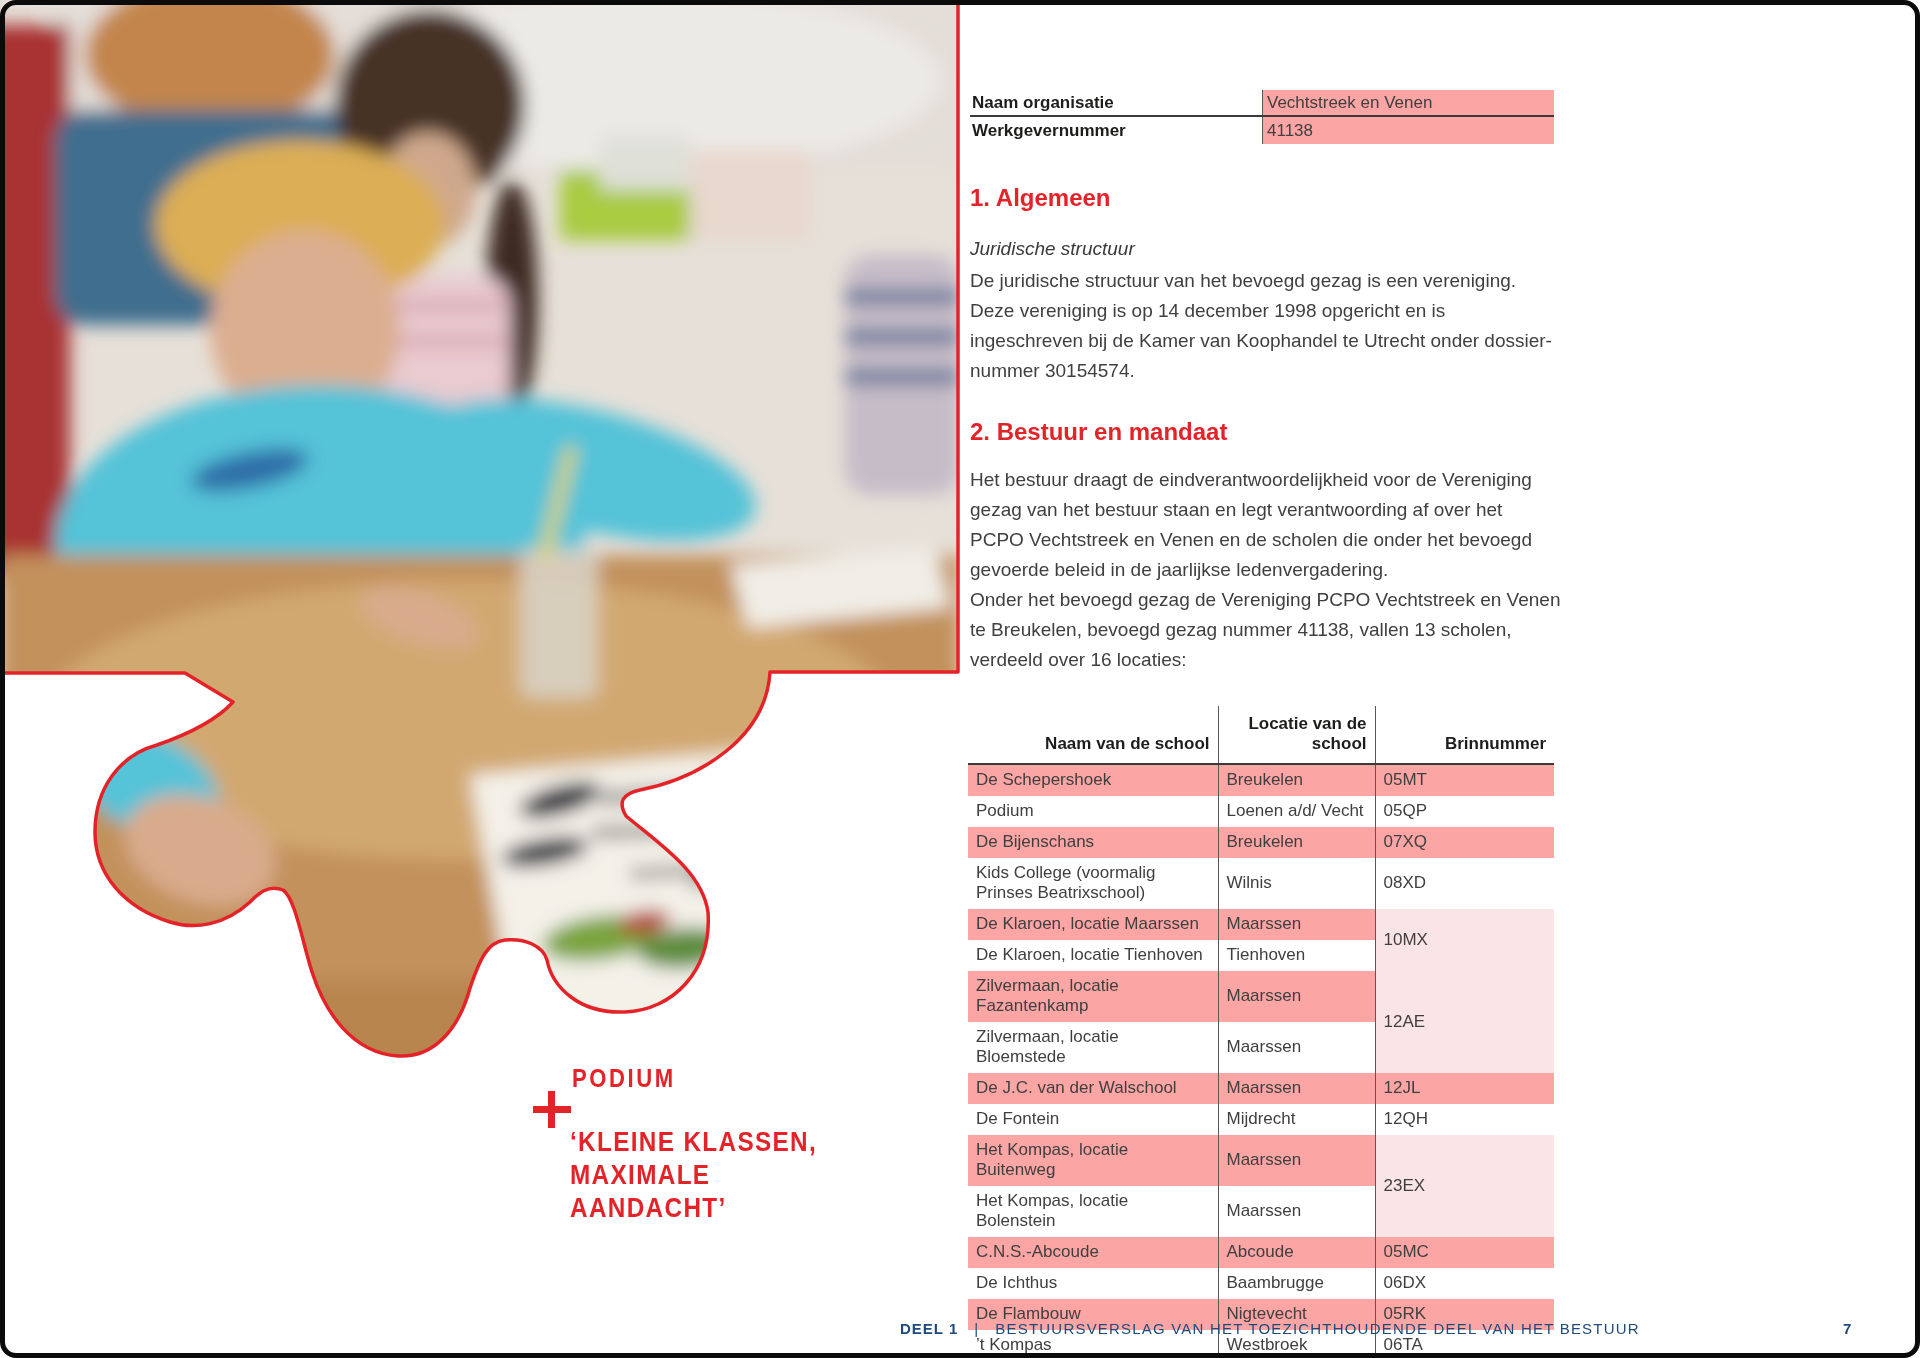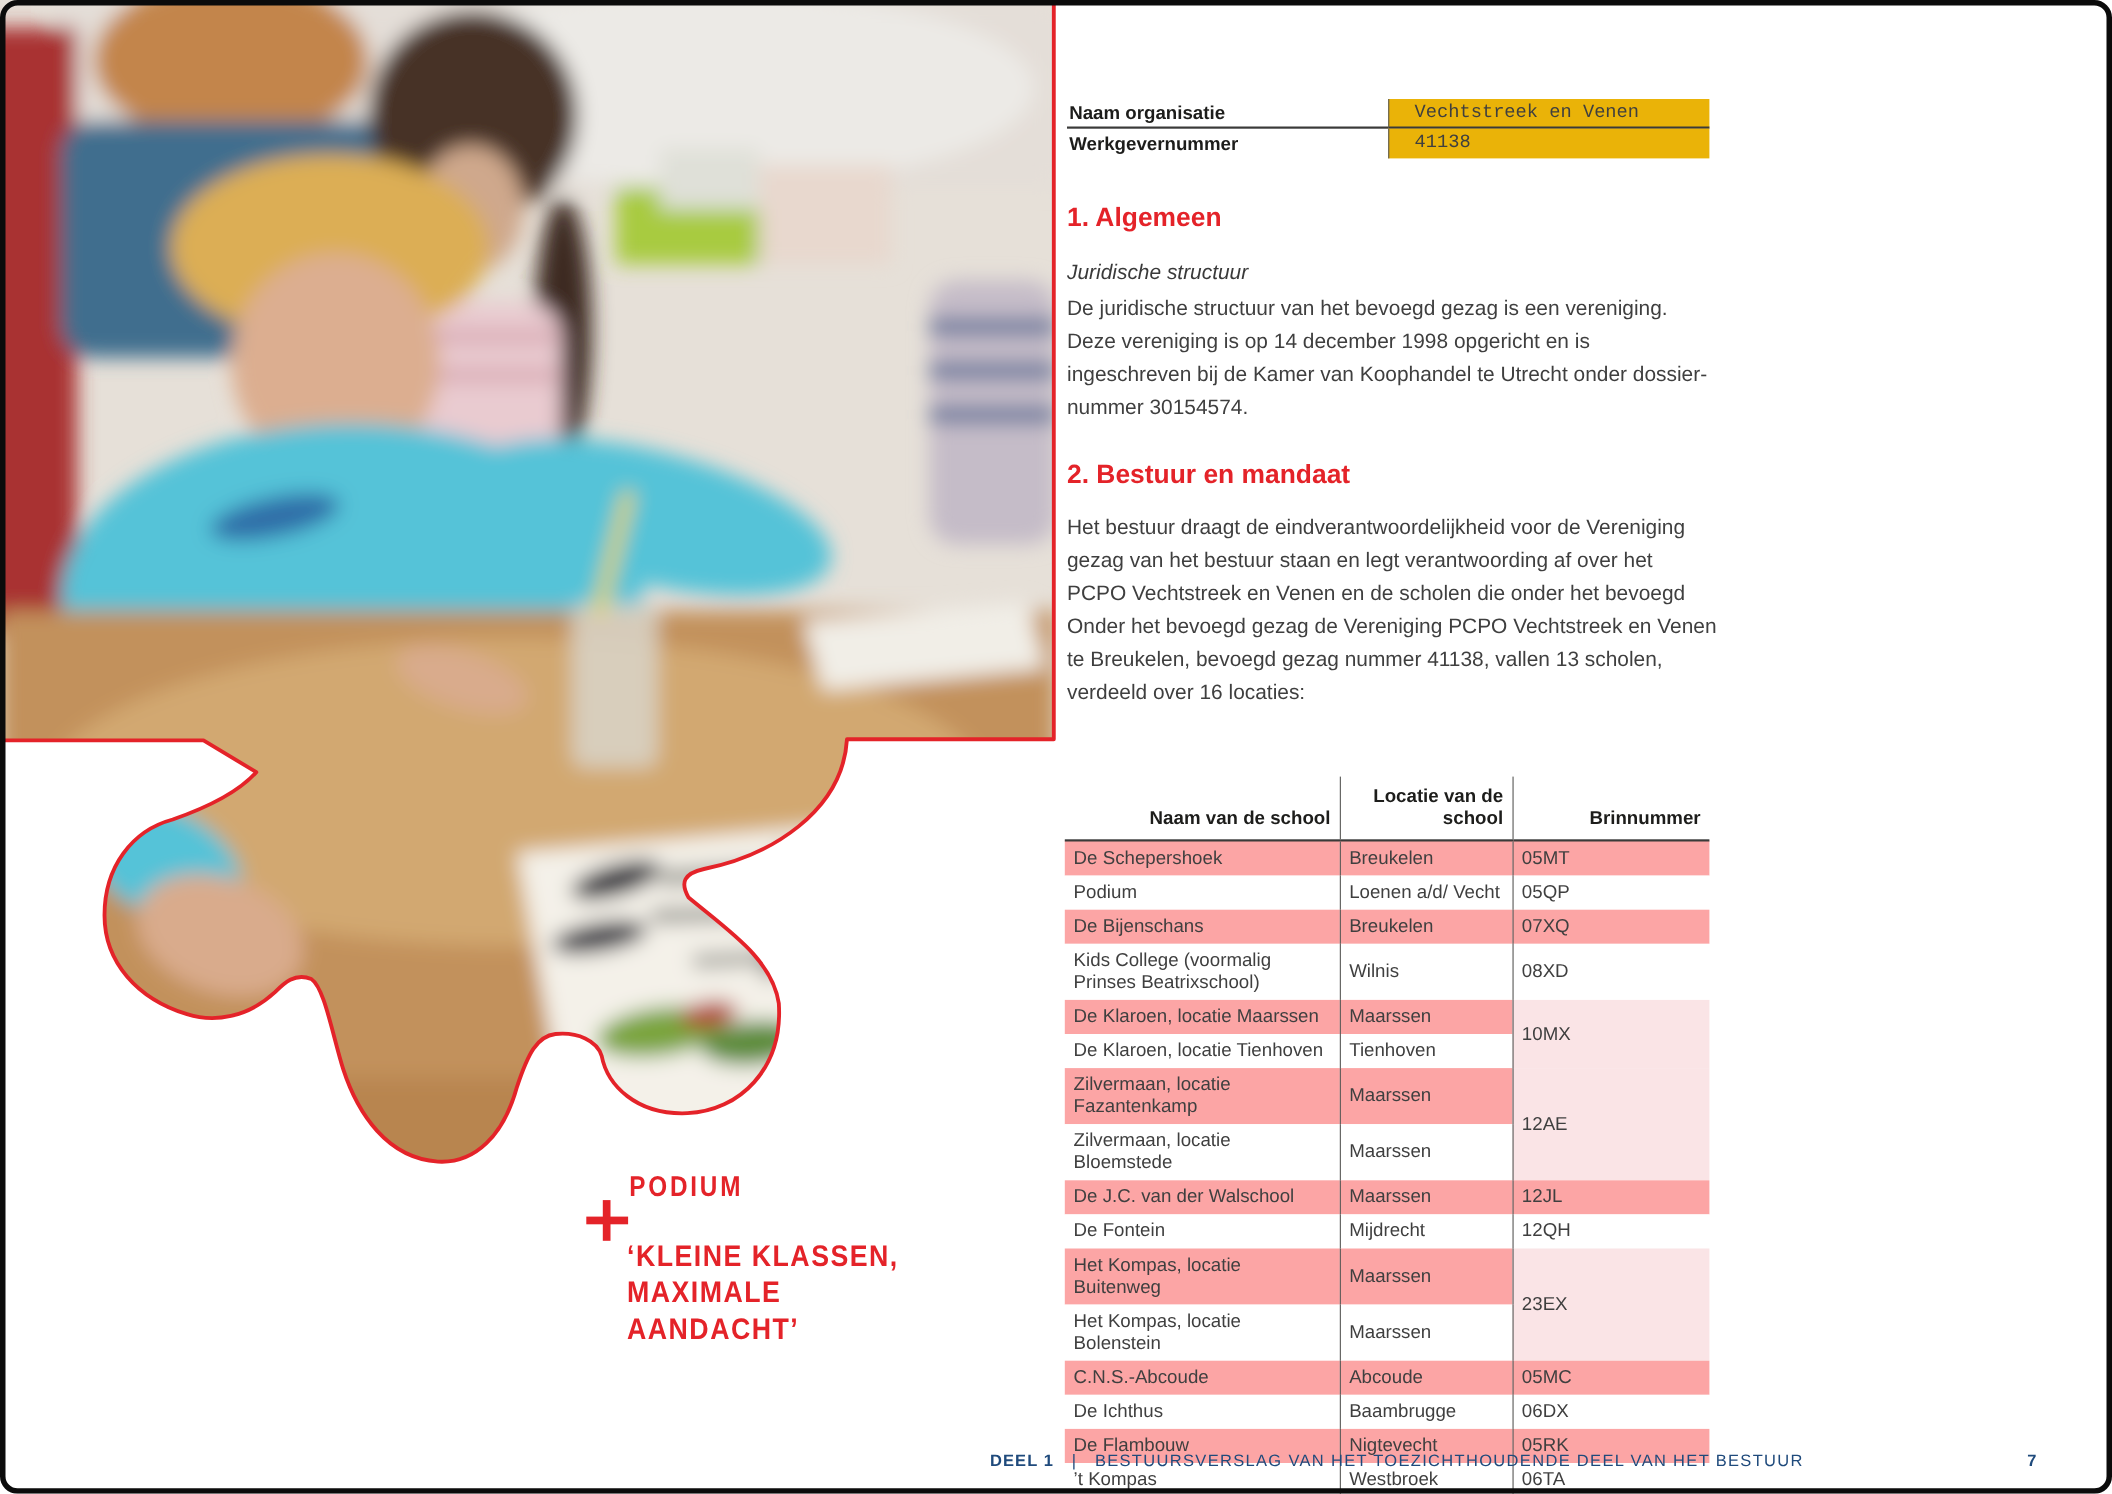--- a/index.html
+++ b/index.html
@@ -28,21 +28,21 @@
   .quote{
     position:absolute;left:570px;top:1126px;z-index:5;
     color:#e42329;font-size:27px;font-weight:bold;letter-spacing:1.5px;line-height:33px;
     transform:scaleX(.9);transform-origin:left top;white-space:nowrap;
   }
   
   .col{position:absolute;left:970px;width:584px;z-index:2;color:#3f3f3f;}
   .info-table{top:90px;display:grid;grid-template-columns:292px 292px;}
   .info-table .cell{height:27px;box-sizing:border-box;display:flex;align-items:center;font-size:17px;}
   .info-table .lbl{font-weight:bold;color:#1d1d1b;padding-left:2px;}
-  .info-table .val{background:#eab308;border-left:1px solid #585856;padding-left:23px;color:#3f3f3f;font-family:Liberation Mono, monospace;}
+  .info-table .val{background:#fca5a5;border-left:1px solid #585856;padding-left:4px;color:#3f3f3f;}
   .info-table .r1{border-bottom:2px solid #3a3a39;}
   .h-red{position:absolute;left:970px;color:#e42329;font-size:24px;font-weight:bold;z-index:2;}
   .h1{top:184px;}
   .h2{top:418px;}
   .subtitle{position:absolute;left:970px;top:238px;font-style:italic;font-size:19px;color:#3a3a3a;z-index:2;}
   .para{position:absolute;left:970px;width:600px;font-size:19px;line-height:30px;color:#3f3f3f;z-index:2;white-space:nowrap;}
   .p1{top:266px;}
   .p2{top:465px;}
   
   .schools-wrap{position:absolute;left:968px;top:706px;width:586px;z-index:2;}
@@ -207,20 +207,21 @@
   <div>Deze vereniging is op 14 december 1998 opgericht en is</div>
   <div>ingeschreven bij de Kamer van Koophandel te Utrecht onder dossier-</div>
   <div>nummer 30154574.</div>
 </div>
 
 <div class="h-red h2">2. Bestuur en mandaat</div>
 <div class="para p2">
   <div>Het bestuur draagt de eindverantwoordelijkheid voor de Vereniging</div>
   <div>gezag van het bestuur staan en legt verantwoording af over het</div>
   <div>PCPO Vechtstreek en Venen en de scholen die onder het bevoegd</div>
+  <div>gevoerde beleid in de jaarlijkse ledenvergadering.</div>
   <div>Onder het bevoegd gezag de Vereniging PCPO Vechtstreek en Venen</div>
   <div>te Breukelen, bevoegd gezag nummer 41138, vallen 13 scholen,</div>
   <div>verdeeld over 16 locaties:</div>
 </div>
 
 <div class="schools-wrap">
   <table class="schools">
     <colgroup>
         <col style="width:250px">
         <col style="width:157px">

